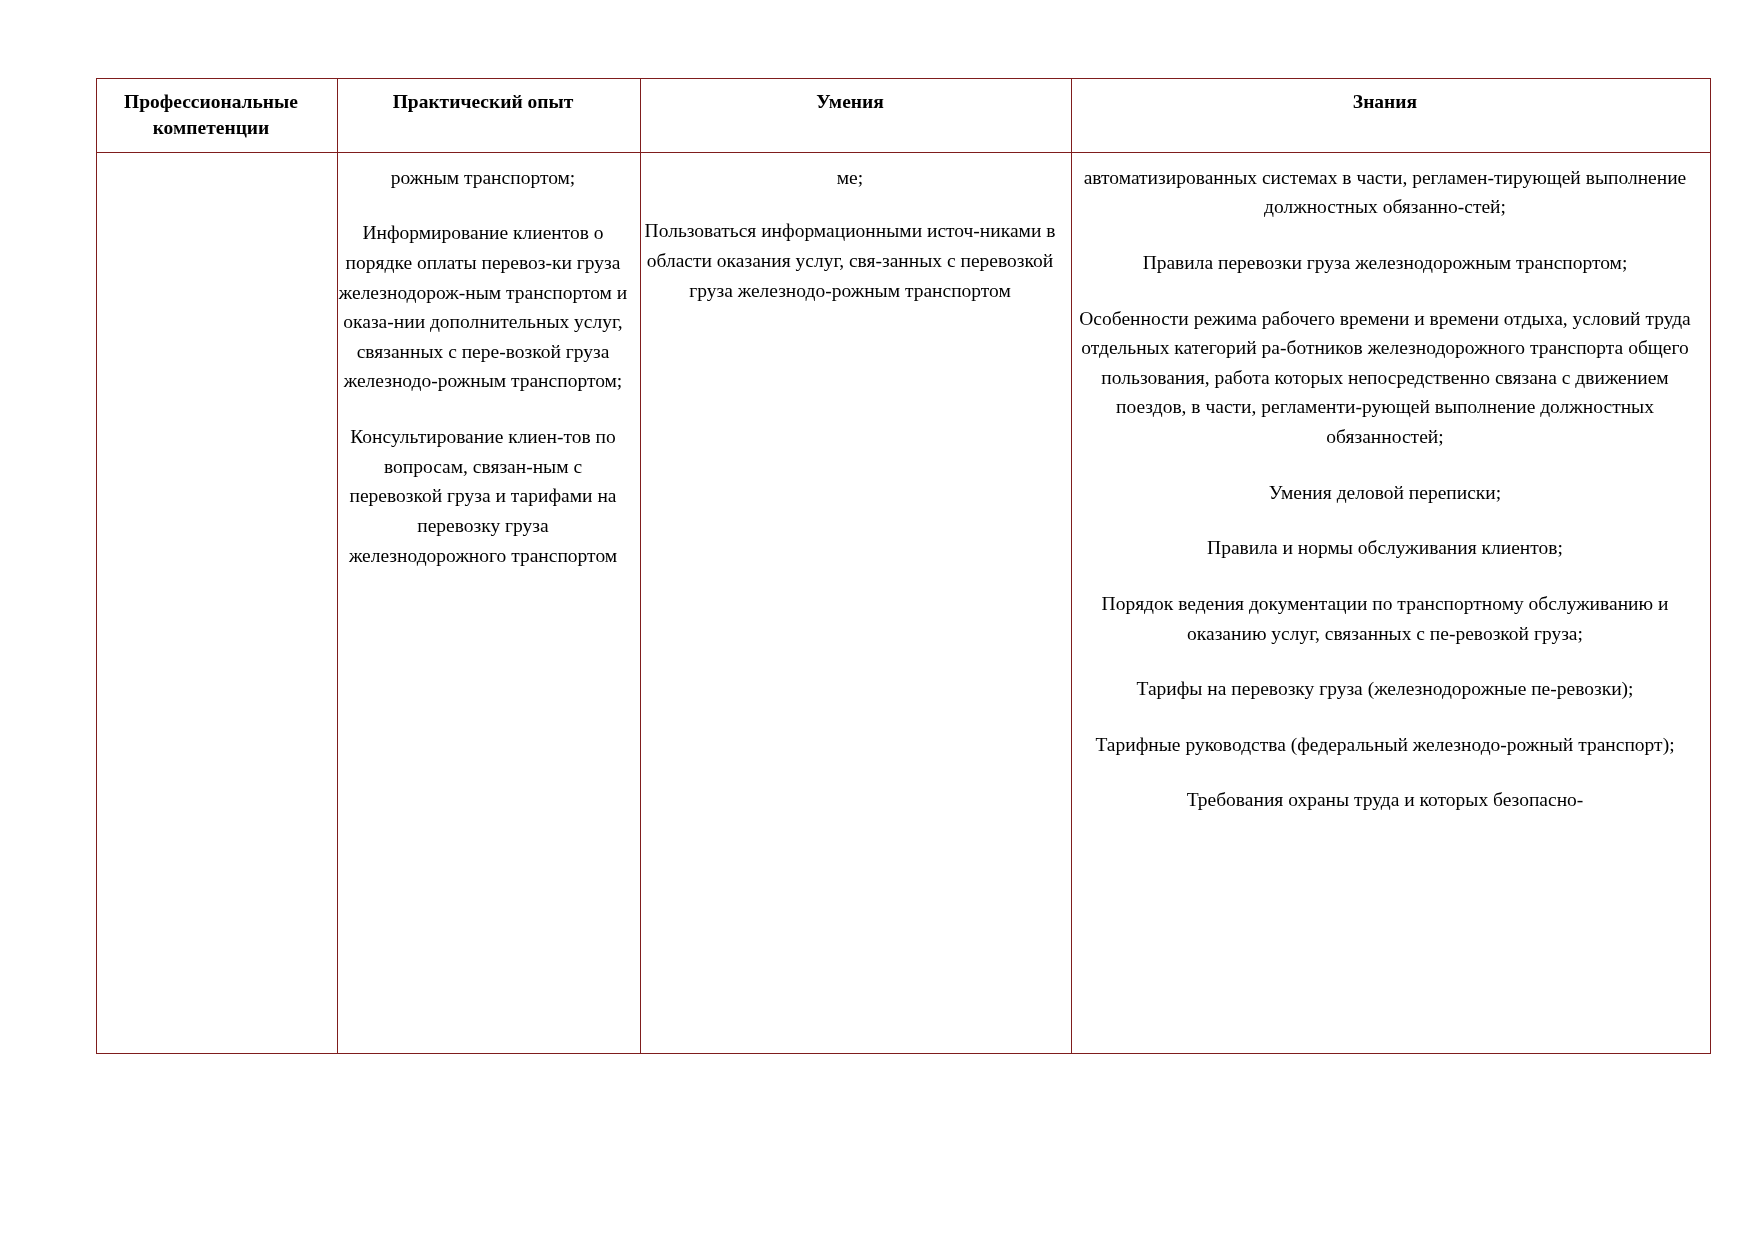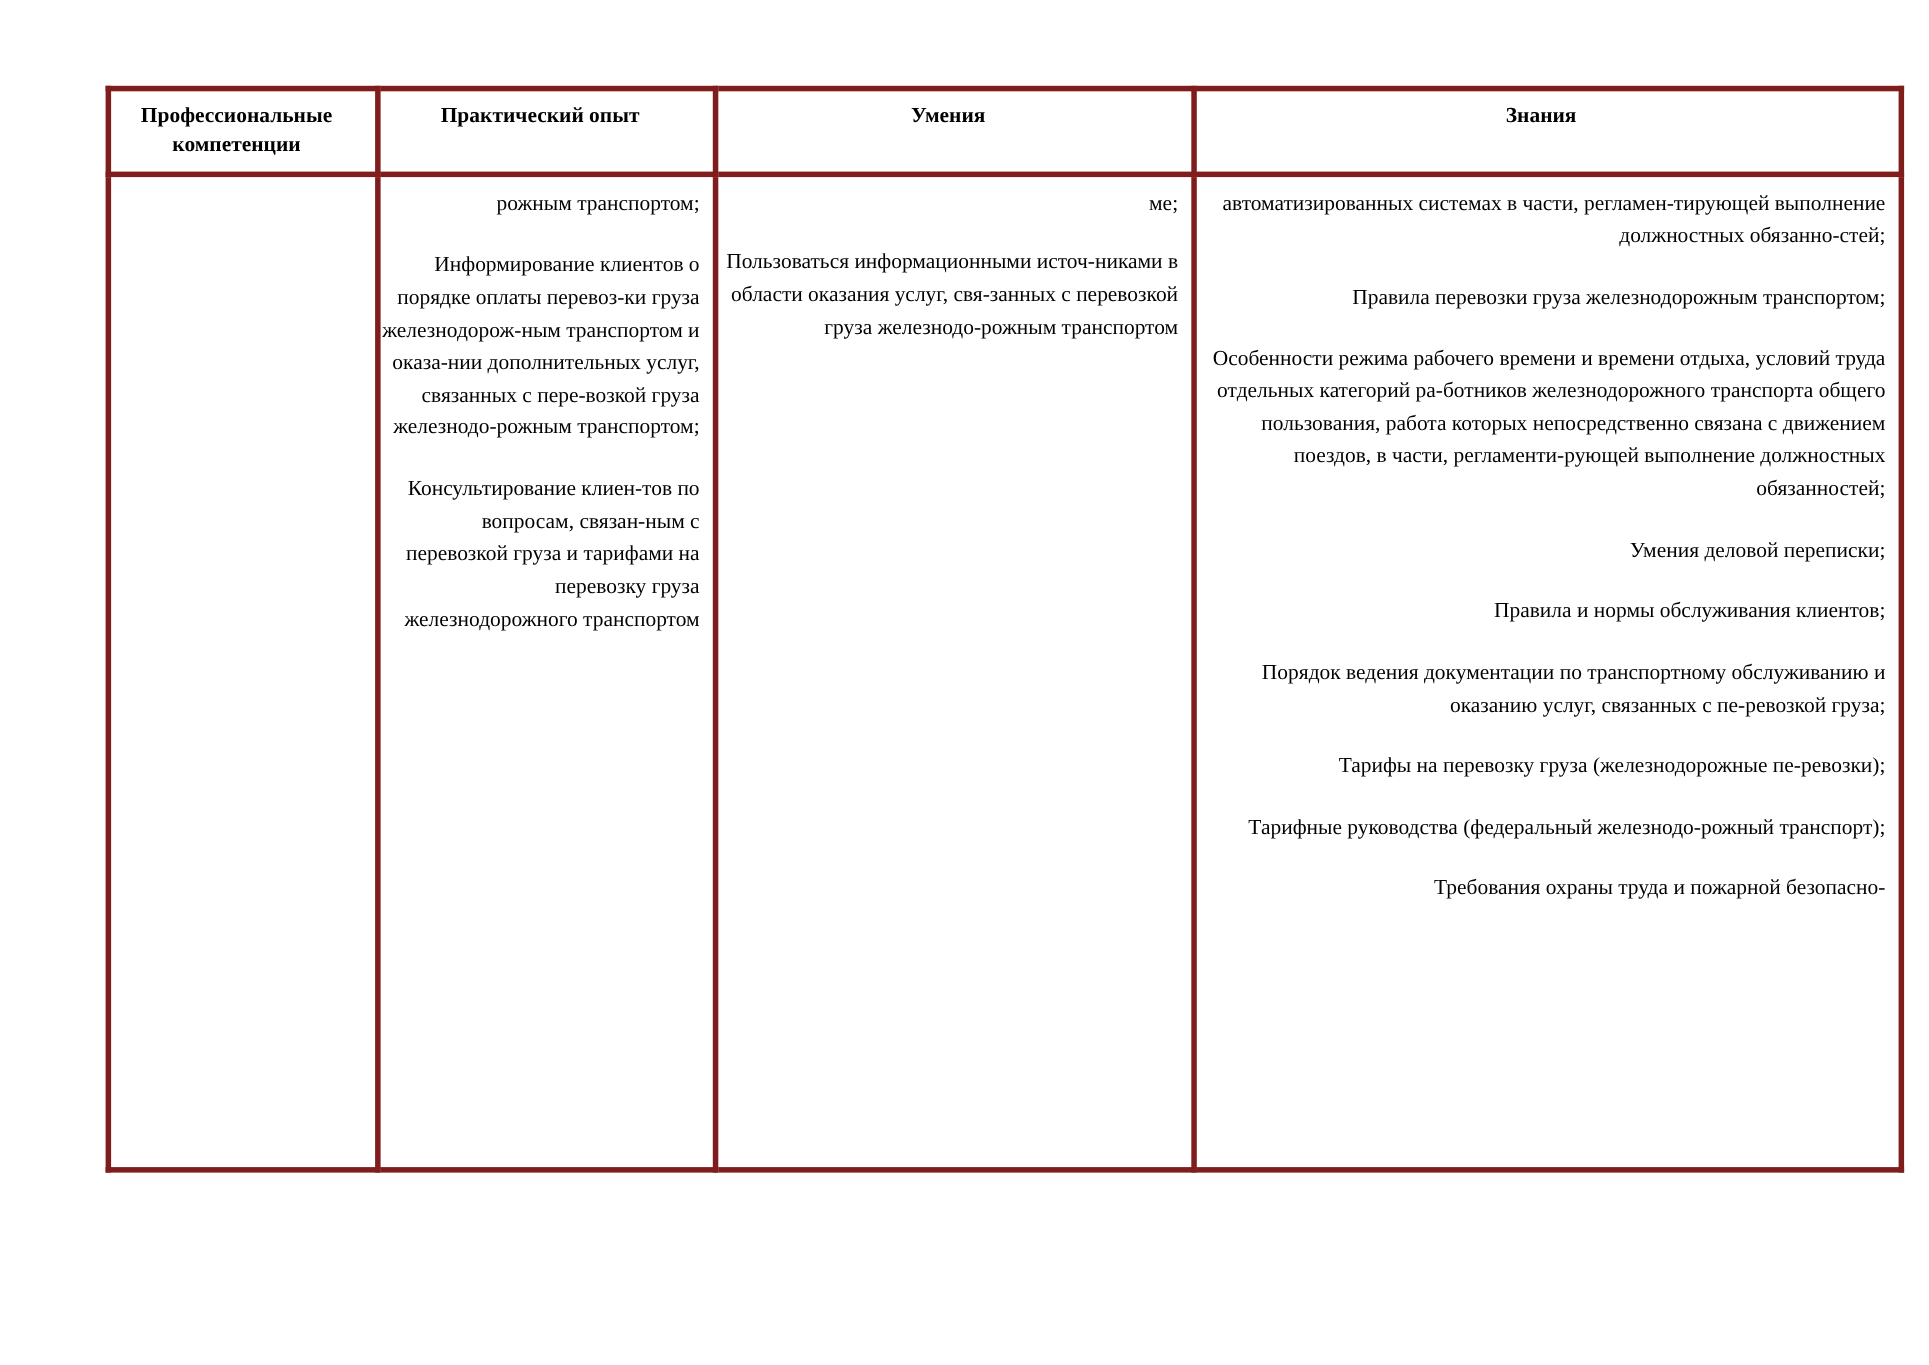--- a/index.html
+++ b/index.html
@@ -23,21 +23,21 @@
   }
   table.doc-table {
     width: 1562px;
     border-collapse: collapse;
     table-layout: fixed;
     font-size: 19.5px;
     line-height: 1.52;
   }
   table.doc-table td,
   table.doc-table th {
-    border: 5px solid #7f1d1d;
+    border: 1px solid #7f1d1d;
     vertical-align: top;
     padding: 10px 12px 10px 0;
   }
   thead th {
     text-align: center;
     font-weight: bold;
     font-size: 19.5px;
     padding-top: 14px;
     padding-bottom: 14px;
     line-height: 1.35;
@@ -45,21 +45,21 @@
   .col-comp { width: 228px; }
   .col-exp  { width: 290px; }
   .col-skill { width: 418px; text-align: center; }
   .col-know { width: 626px; }
 
   td.body-cell {
     height: 880px;
   }
   .para {
     margin: 0 0 24px 0;
-    text-align: right;
+    text-align: center;
     hyphens: manual;
   }
   .para:last-child { margin-bottom: 14px; }
   .cell-inner {
     
   }
   td.know .para { margin-bottom: 26px; font-family: Liberation Serif, serif; }
   td.exp .para { margin-bottom: 26px; }
 </style>
 </head>
@@ -98,19 +98,19 @@
         <td class="body-cell know">
           <div class="cell-inner">
             <p class="para">автоматизированных системах в части, регламен-тирующей выполнение должностных обязанно-стей;</p>
             <p class="para">Правила перевозки груза железнодорожным транспортом;</p>
             <p class="para">Особенности режима рабочего времени и времени отдыха, условий труда отдельных категорий ра-ботников железнодорожного транспорта общего пользования, работа которых непосредственно связана с движением поездов, в части, регламенти-рующей выполнение должностных обязанностей;</p>
             <p class="para">Умения деловой переписки;</p>
             <p class="para">Правила и нормы обслуживания клиентов;</p>
             <p class="para">Порядок ведения документации по транспортному обслуживанию и оказанию услуг, связанных с пе-ревозкой груза;</p>
             <p class="para">Тарифы на перевозку груза (железнодорожные пе-ревозки);</p>
             <p class="para">Тарифные руководства (федеральный железнодо-рожный транспорт);</p>
-            <p class="para">Требования охраны труда и пожарной безопасно-</p>
+            <p class="para">Требования охраны труда и которых безопасно-</p>
           </div>
         </td>
       </tr>
     </tbody>
   </table>
 </div>
 
 </body></html>

